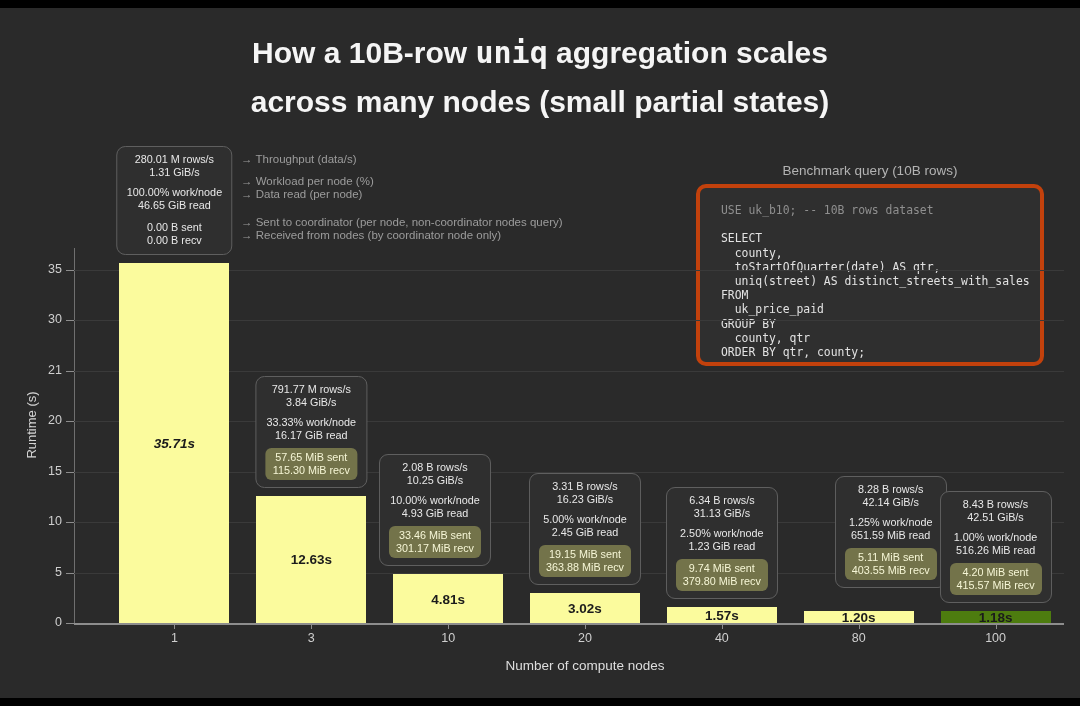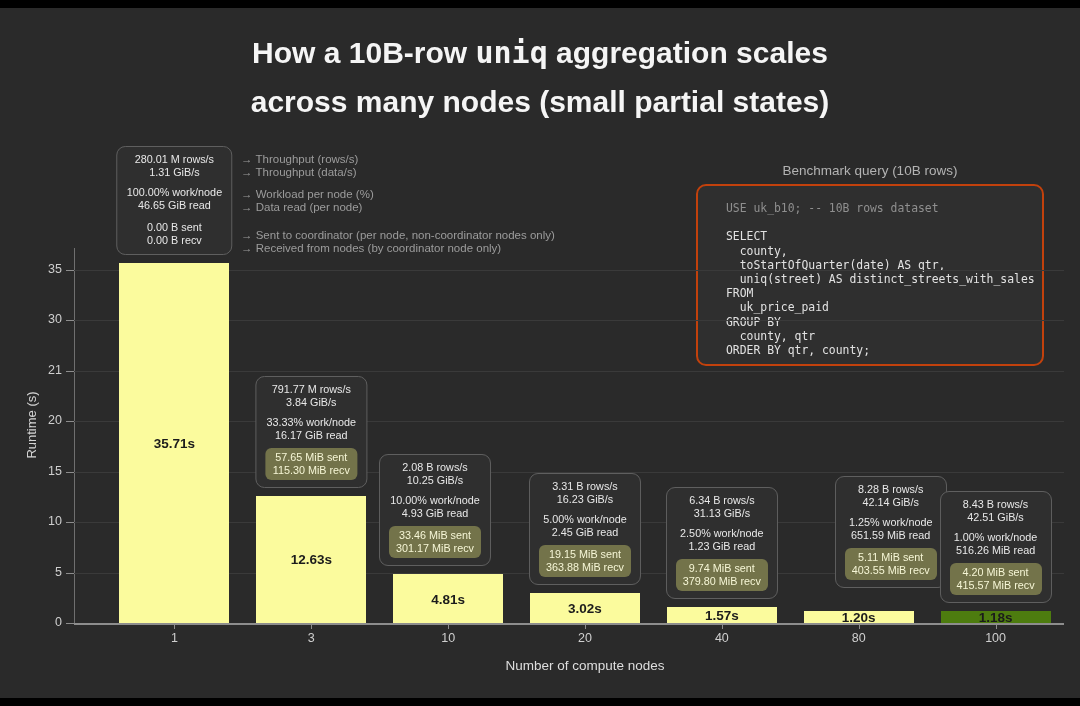--- a/index.html
+++ b/index.html
@@ -18,22 +18,22 @@
   
   #metric-legend { position:absolute; left:241px; top:147px; color:#9c9c9c; font-size:11.5px; }
   .legend-row { line-height:13px; white-space:nowrap; }
   .legend-gap1 { height:9px; }
   .legend-gap2 { height:15px; }
 
   
   #query-title { position:absolute; top:163px; left:696px; width:348px; text-align:center;
                  color:#b3b3b3; font-size:13.5px; }
   #query-box { position:absolute; top:184px; left:696px; width:348px; height:182px;
-               background:#2f2f2f; border:2px solid #c2410c; border-radius:10px;
-               padding:15px 8px 0 28px; }
+               background:#2f2f2f; border:4px solid #c2410c; border-radius:10px;
+               padding:15px 8px 0 21px; }
   #query-box pre { font-family:"DejaVu Sans Mono", monospace; font-size:11.4px;
                    line-height:14.2px; color:#e2e2e2; }
   .code-comment { color:#8f8f8f; }
 
   
   .gridline { position:absolute; left:74px; width:990px; height:1px; background:#3a3a3a; }
   #y-spine { position:absolute; left:74px; top:248px; width:1px; height:375px; background:#6f6f6f; }
   #x-spine { position:absolute; left:74px; top:623px; width:990px; height:2px; background:#8d8d8d; z-index:3; }
   .ytick-label { position:absolute; left:20px; width:42px; text-align:right;
                  color:#cfcfcf; font-size:12.5px; }
@@ -69,27 +69,26 @@
   <div class="strip" id="strip-top"></div>
   <div class="strip" id="strip-bottom"></div>
 
   <h1 id="chart-title"><span>How a 10B-row</span>
     <code>uniq</code>
     <span>aggregation scales</span><br>
     <span>across many nodes (small partial states)</span>
   </h1>
 
   <div id="metric-legend" style="top: 152.686px;">
-      <div class="legend-row">→  Throughput (rows/s)</div>
       <div class="legend-row">→  Throughput (data/s)</div>
       <div class="legend-gap1"></div>
       <div class="legend-row">→  Workload per node (%)</div>
       <div class="legend-row">→  Data read (per node)</div>
       <div class="legend-gap2"></div>
-      <div class="legend-row">→  Sent to coordinator (per node, non-coordinator nodes only)</div>
+      <div class="legend-row">→  Sent to coordinator (per node, non-coordinator nodes query)</div>
       <div class="legend-row">→  Received from nodes (by coordinator node only)</div>
     </div>
 
   <div id="query-title">Benchmark query (10B rows)</div>
   <div id="query-box">
     <pre><span class="code-comment">USE uk_b10; -- 10B rows dataset</span><span id="query-sql">
 
 SELECT
   county,
   toStartOfQuarter(date) AS qtr,
@@ -134,21 +133,21 @@
     <div class="line">280.01 M rows/s</div>
     <div class="line">1.31 GiB/s</div>
     <div class="gap"></div>
     <div class="line">100.00% work/node</div>
     <div class="line">46.65 GiB read</div>
     <div class="net plain">
       <div class="line">0.00 B sent</div>
       <div class="line">0.00 B recv</div>
     </div>
   </div>
-  <div class="bar" style="left: 119.429px; width: 110px; height: 360.314px; top: 262.686px; background: rgb(251, 251, 157);">
+  <div class="bar" style="left: 119.429px; width: 110px; height: 360.314px; top: 262.686px; background: rgb(251, 251, 157); font-style: italic;">
     <div class="bar-value">35.71s</div>
   </div>
   <div class="xtick-mark" style="left: 174.429px;"></div>
   <div class="xtick-label" style="left: 174.429px;">1</div>
 
   <div class="anno" style="left: 311.286px; bottom: 218.437px;">
     <div class="line">791.77 M rows/s</div>
     <div class="line">3.84 GiB/s</div>
     <div class="gap"></div>
     <div class="line">33.33% work/node</div>

